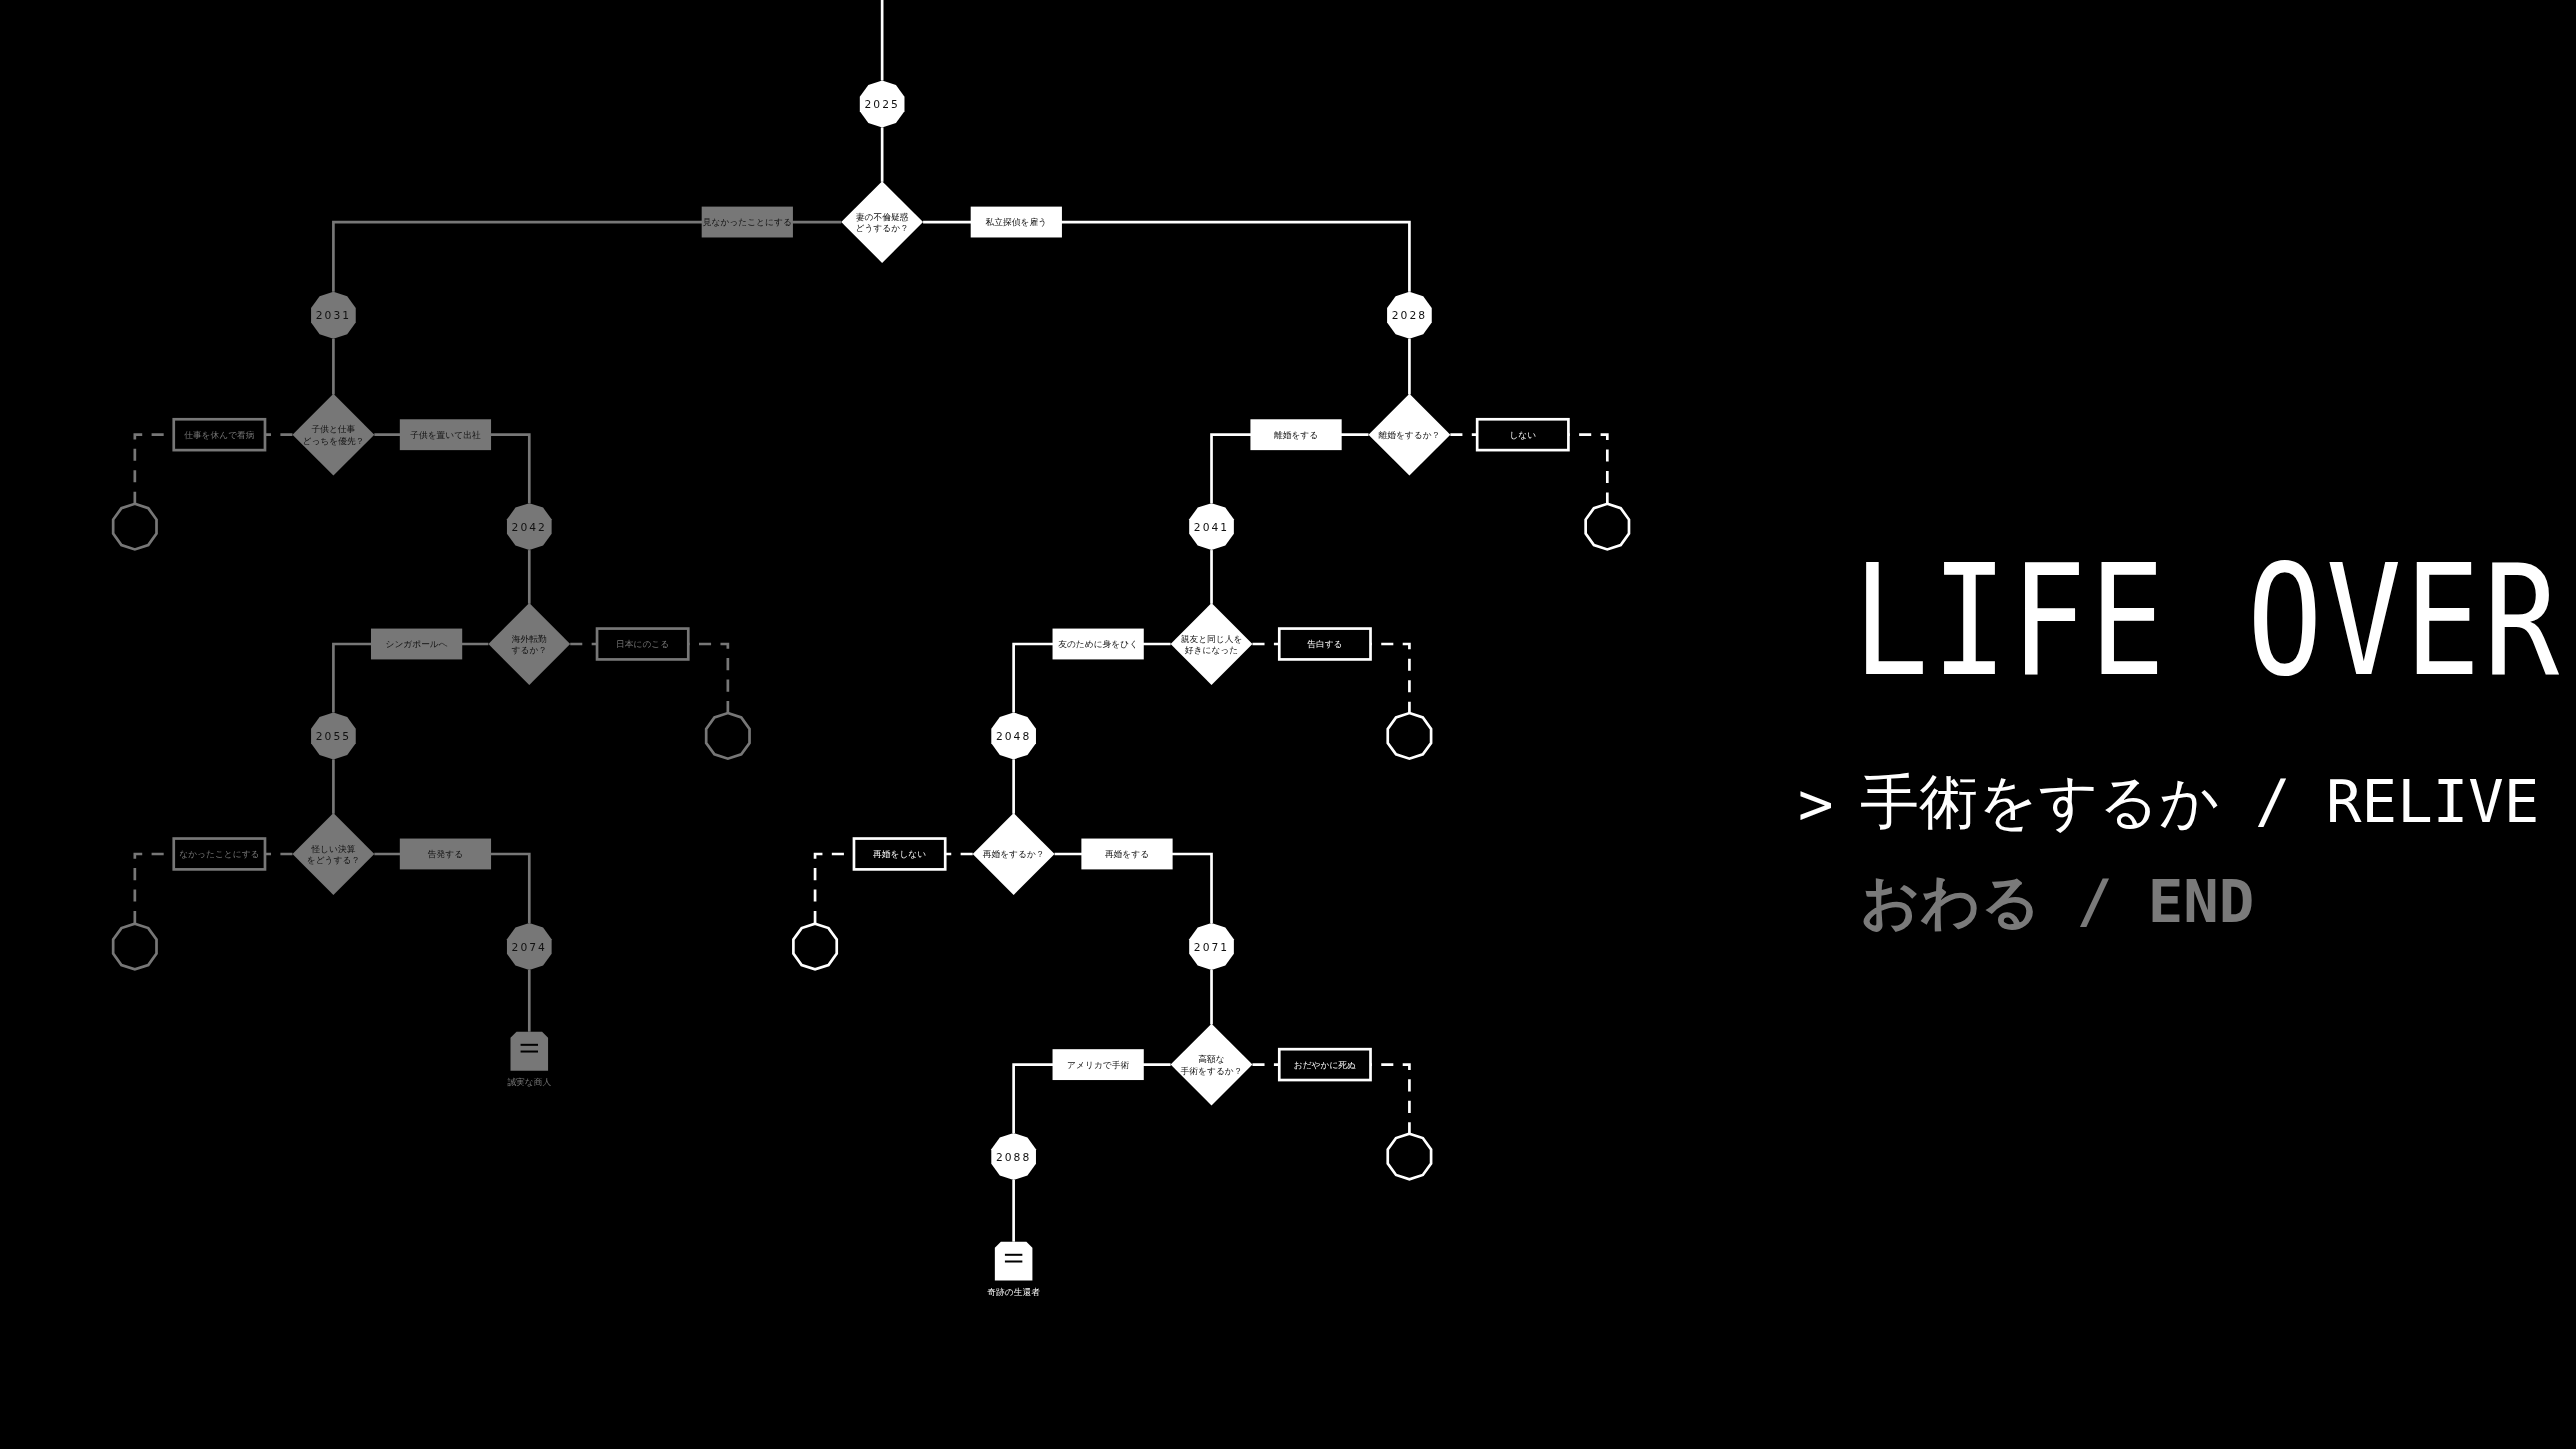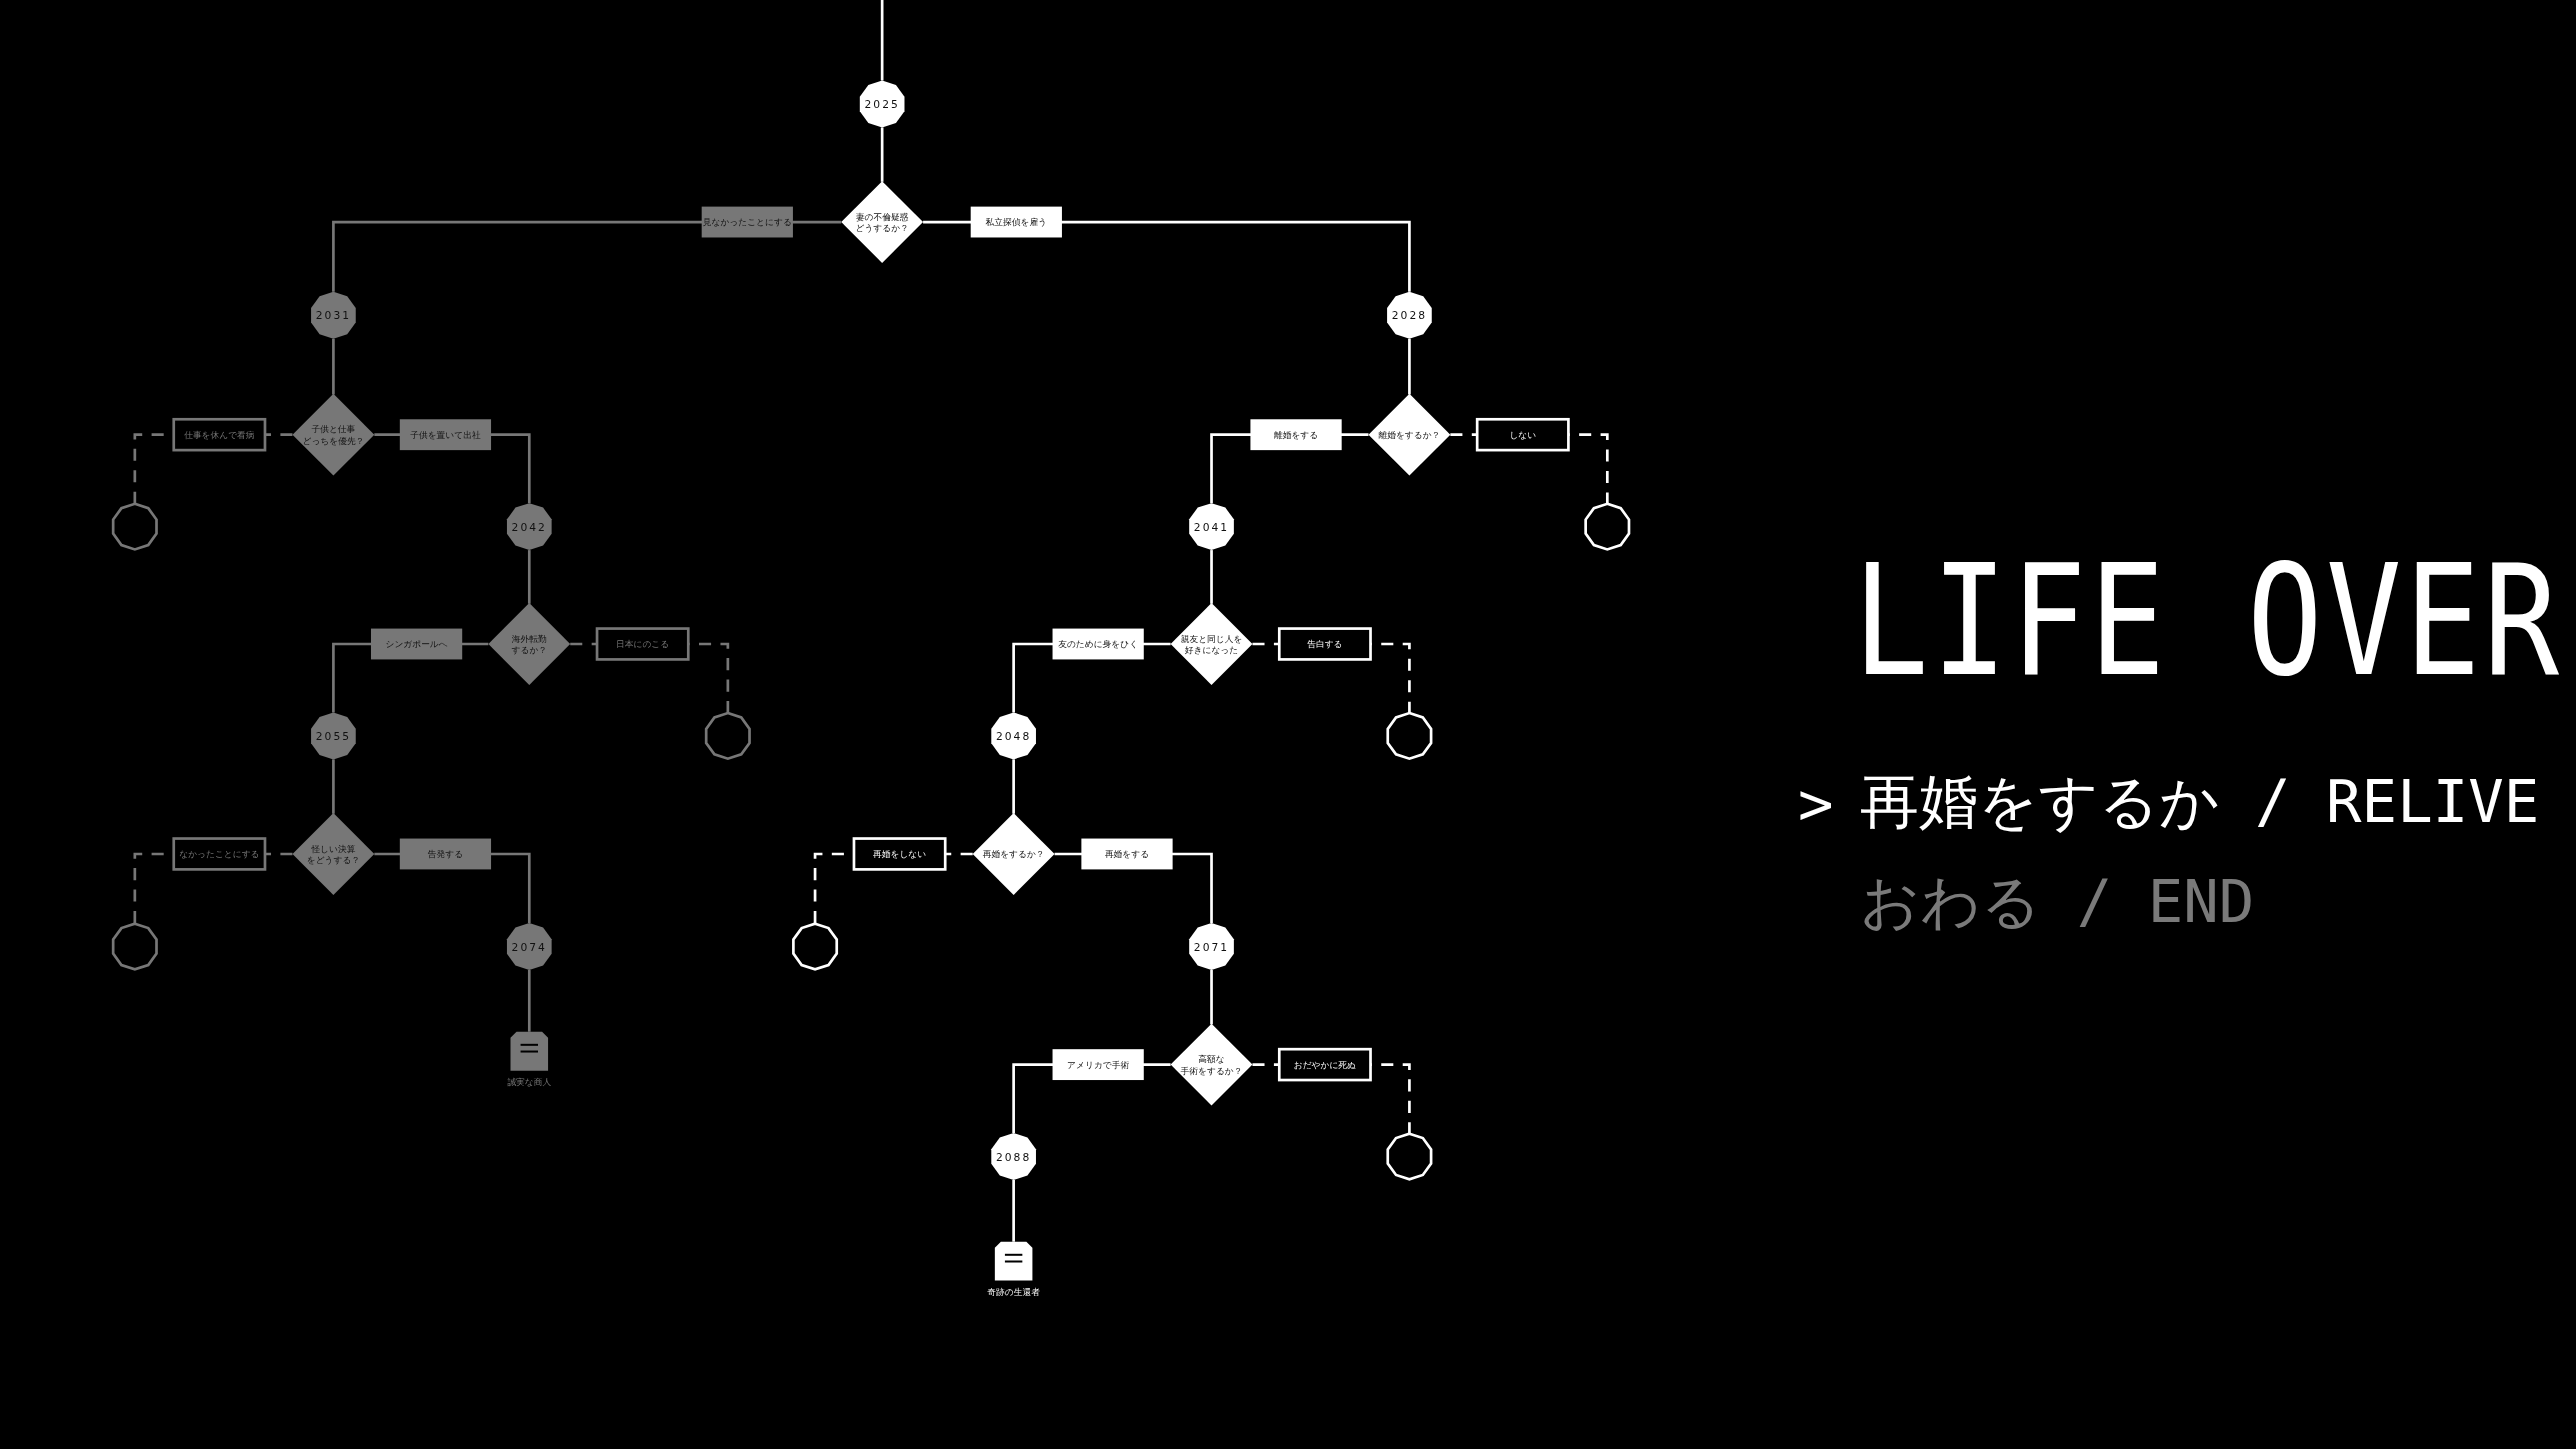--- a/index.html
+++ b/index.html
@@ -7,21 +7,21 @@
   #flow { position:absolute; left:0; top:0; width:2576px; height:1449px; }
   .title {
     position:absolute; left:1853px; top:545px;
     font-family:"DejaVu Sans Mono", monospace; font-size:153px; line-height:153px;
     color:#fff; letter-spacing:4px; transform:scaleX(0.82); transform-origin:left top; white-space:nowrap;
   }
   .menu { position:absolute; left:1798px; top:771px; font-family:"DejaVu Sans Mono", monospace; }
   .menu-item { display:flex; align-items:center; height:64px; margin-bottom:36px; font-size:59px; white-space:nowrap; cursor:pointer; }
   .menu-item .cursor { width:62px; display:inline-block; font-size:59px; }
   .menu-item.selected { color:#fff; }
-  .menu-item.dim { color:#7a7a7a; }
+  .menu-item.dim { color:#7a7a7a;font-weight:bold; }
   svg text { font-family:"DejaVu Sans", sans-serif; }
 </style>
 </head>
 <body>
 
 <svg id="flow" viewBox="0 0 3840 2160" xmlns="http://www.w3.org/2000/svg">
   <g id="edges-layer">
       <polyline points="1315,0 1315,120" fill="none" stroke="#ffffff" stroke-width="4" stroke-dasharray="none"></polyline>
       <polyline points="1315,190 1315,271" fill="none" stroke="#ffffff" stroke-width="4" stroke-dasharray="none"></polyline>
       <polyline points="1254,331 497,331 497,435" fill="none" stroke="#777777" stroke-width="4" stroke-dasharray="none"></polyline>
@@ -221,20 +221,20 @@
         <text x="1511" y="1931" text-anchor="middle" font-size="13" fill="#ffffff">奇跡の生還者</text>
       </g>
     </g>
 </svg>
 
 <div class="title">LIFE OVER</div>
 
 <div class="menu">
   <div class="menu-item selected">
     <span class="cursor">&gt;</span>
-    <span>再婚をするか / RELIVE</span>
+    <span>手術をするか / RELIVE</span>
   </div>
   <div class="menu-item dim">
     <span class="cursor"></span>
     <span>おわる / END</span>
   </div>
 </div>
 
 
 </body></html>

